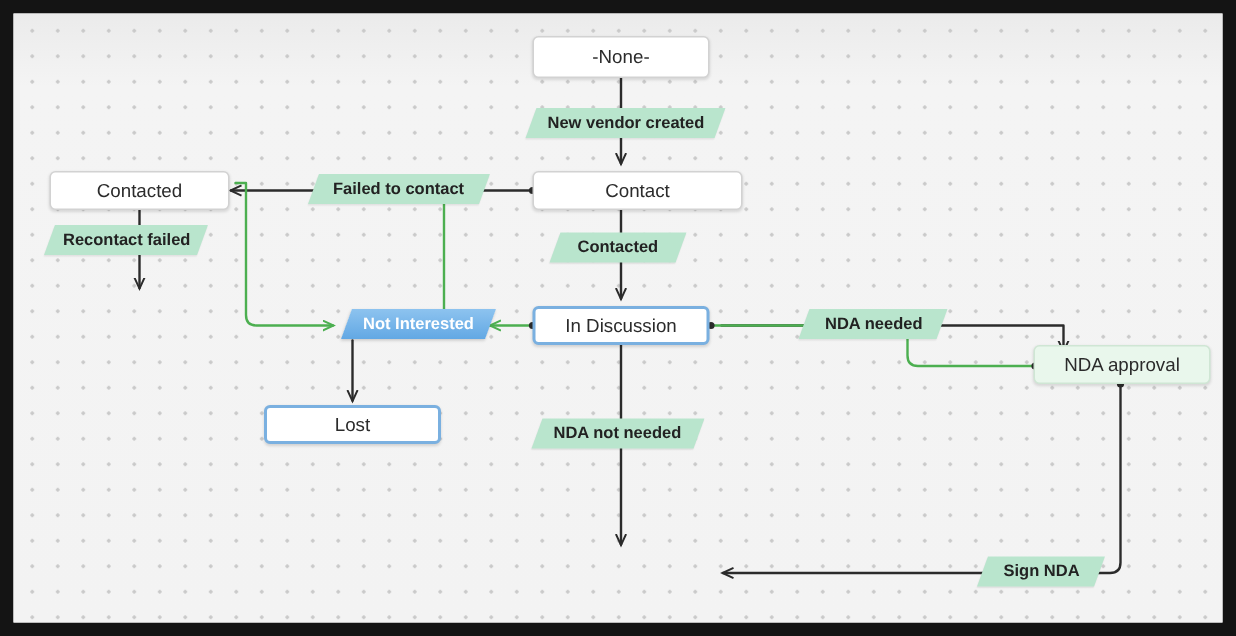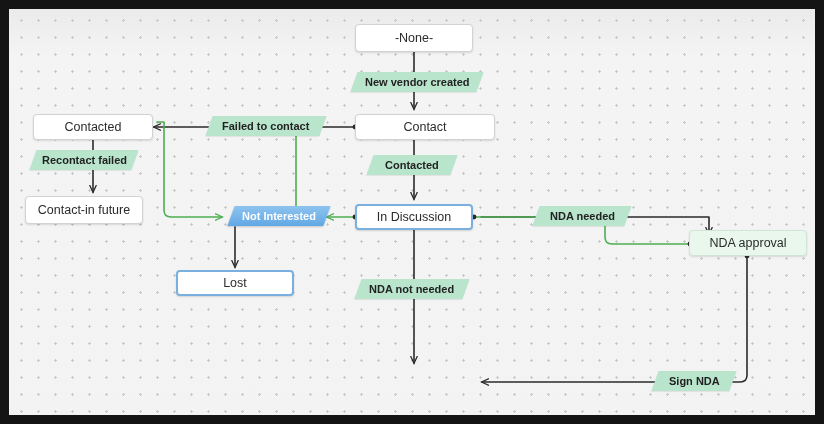--- a/index.html
+++ b/index.html
@@ -119,23 +119,20 @@
     </div>
 
     <div class="node" style="left:24px;top:105px;width:120px;height:26px;">
       <span>Contacted</span>
     </div>
 
     <div class="node" style="left:346px;top:105px;width:140px;height:26px;">
       <span>Contact</span>
     </div>
 
-    <div class="node" style="left:16px;top:187px;width:118px;height:28px;">
-      <span>Contact-in future</span>
-    </div>
 
     <div class="node sel" style="left:346px;top:195px;width:118px;height:26px;">
       <span>In Discussion</span>
     </div>
 
     <div class="node sel" style="left:167px;top:261px;width:118px;height:26px;">
       <span>Lost</span>
     </div>
 
     <div class="node green" style="left:680px;top:221px;width:118px;height:26px;">

